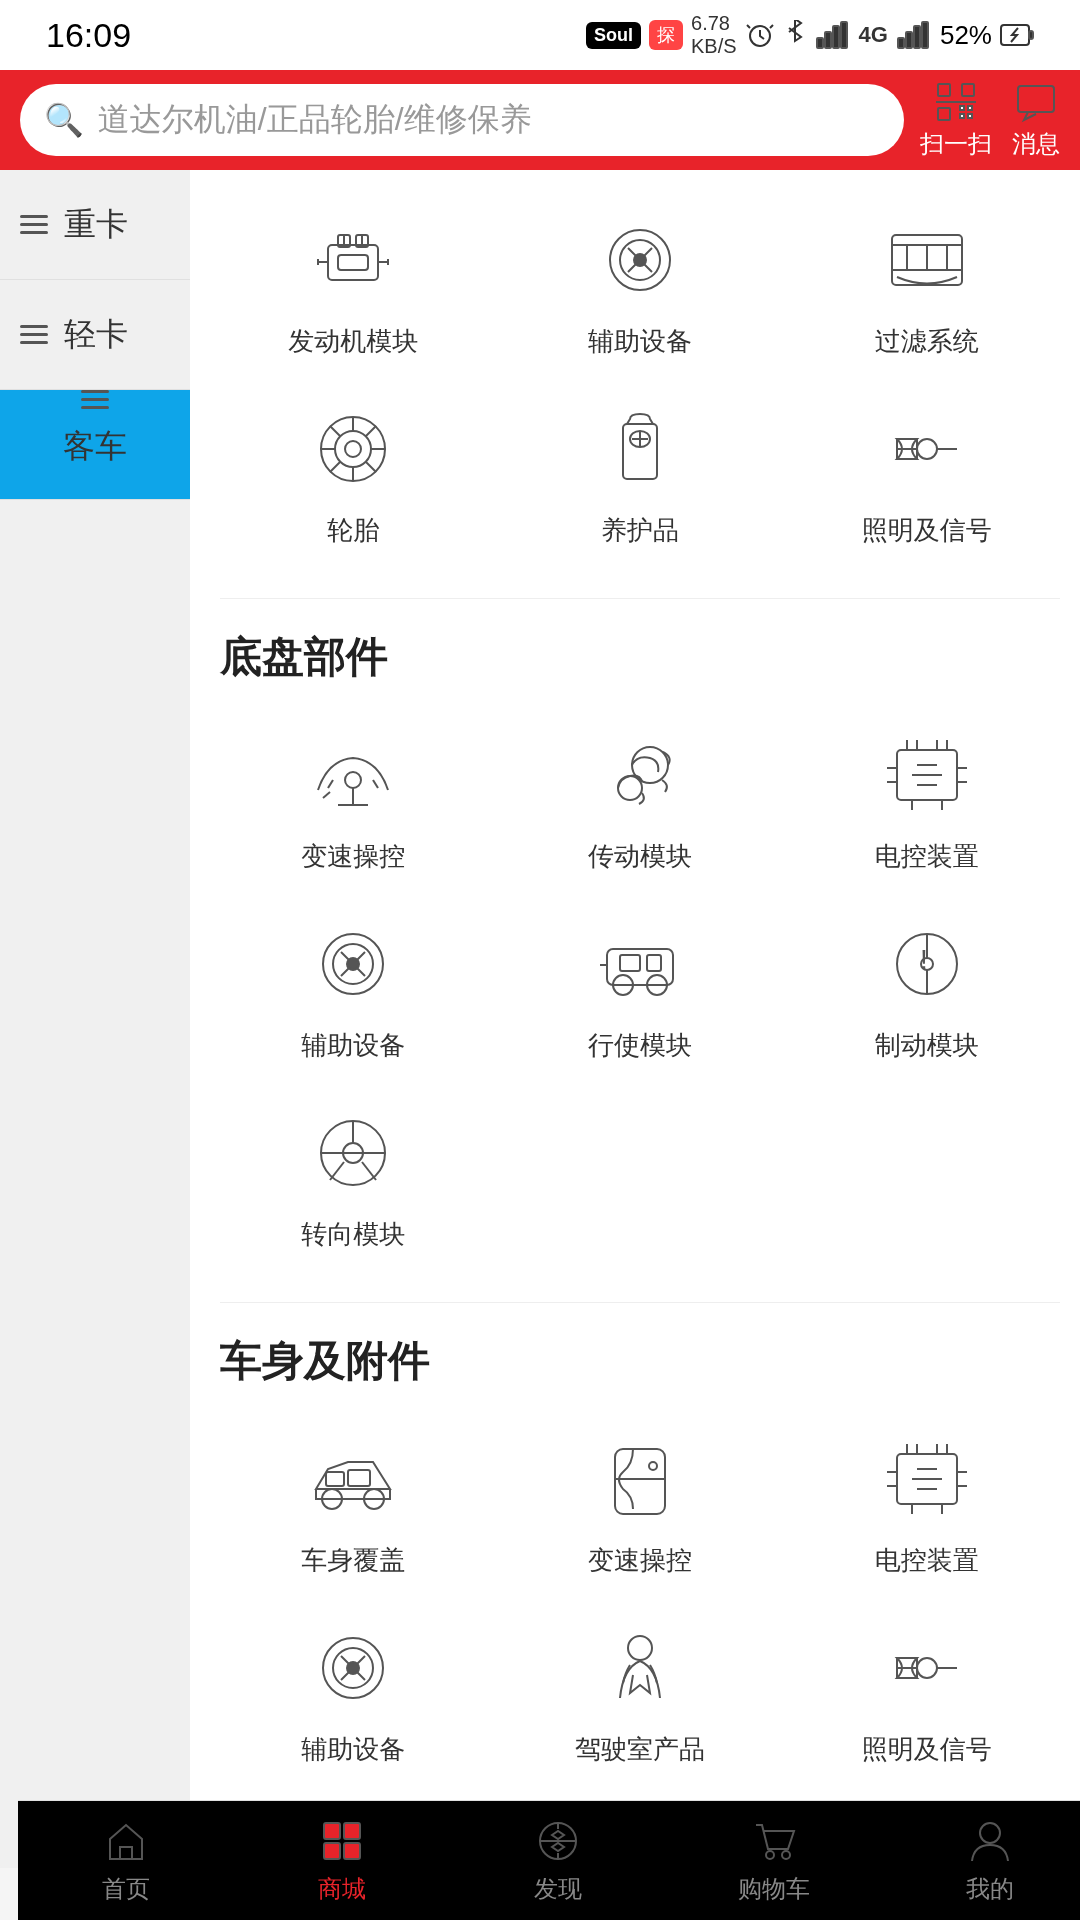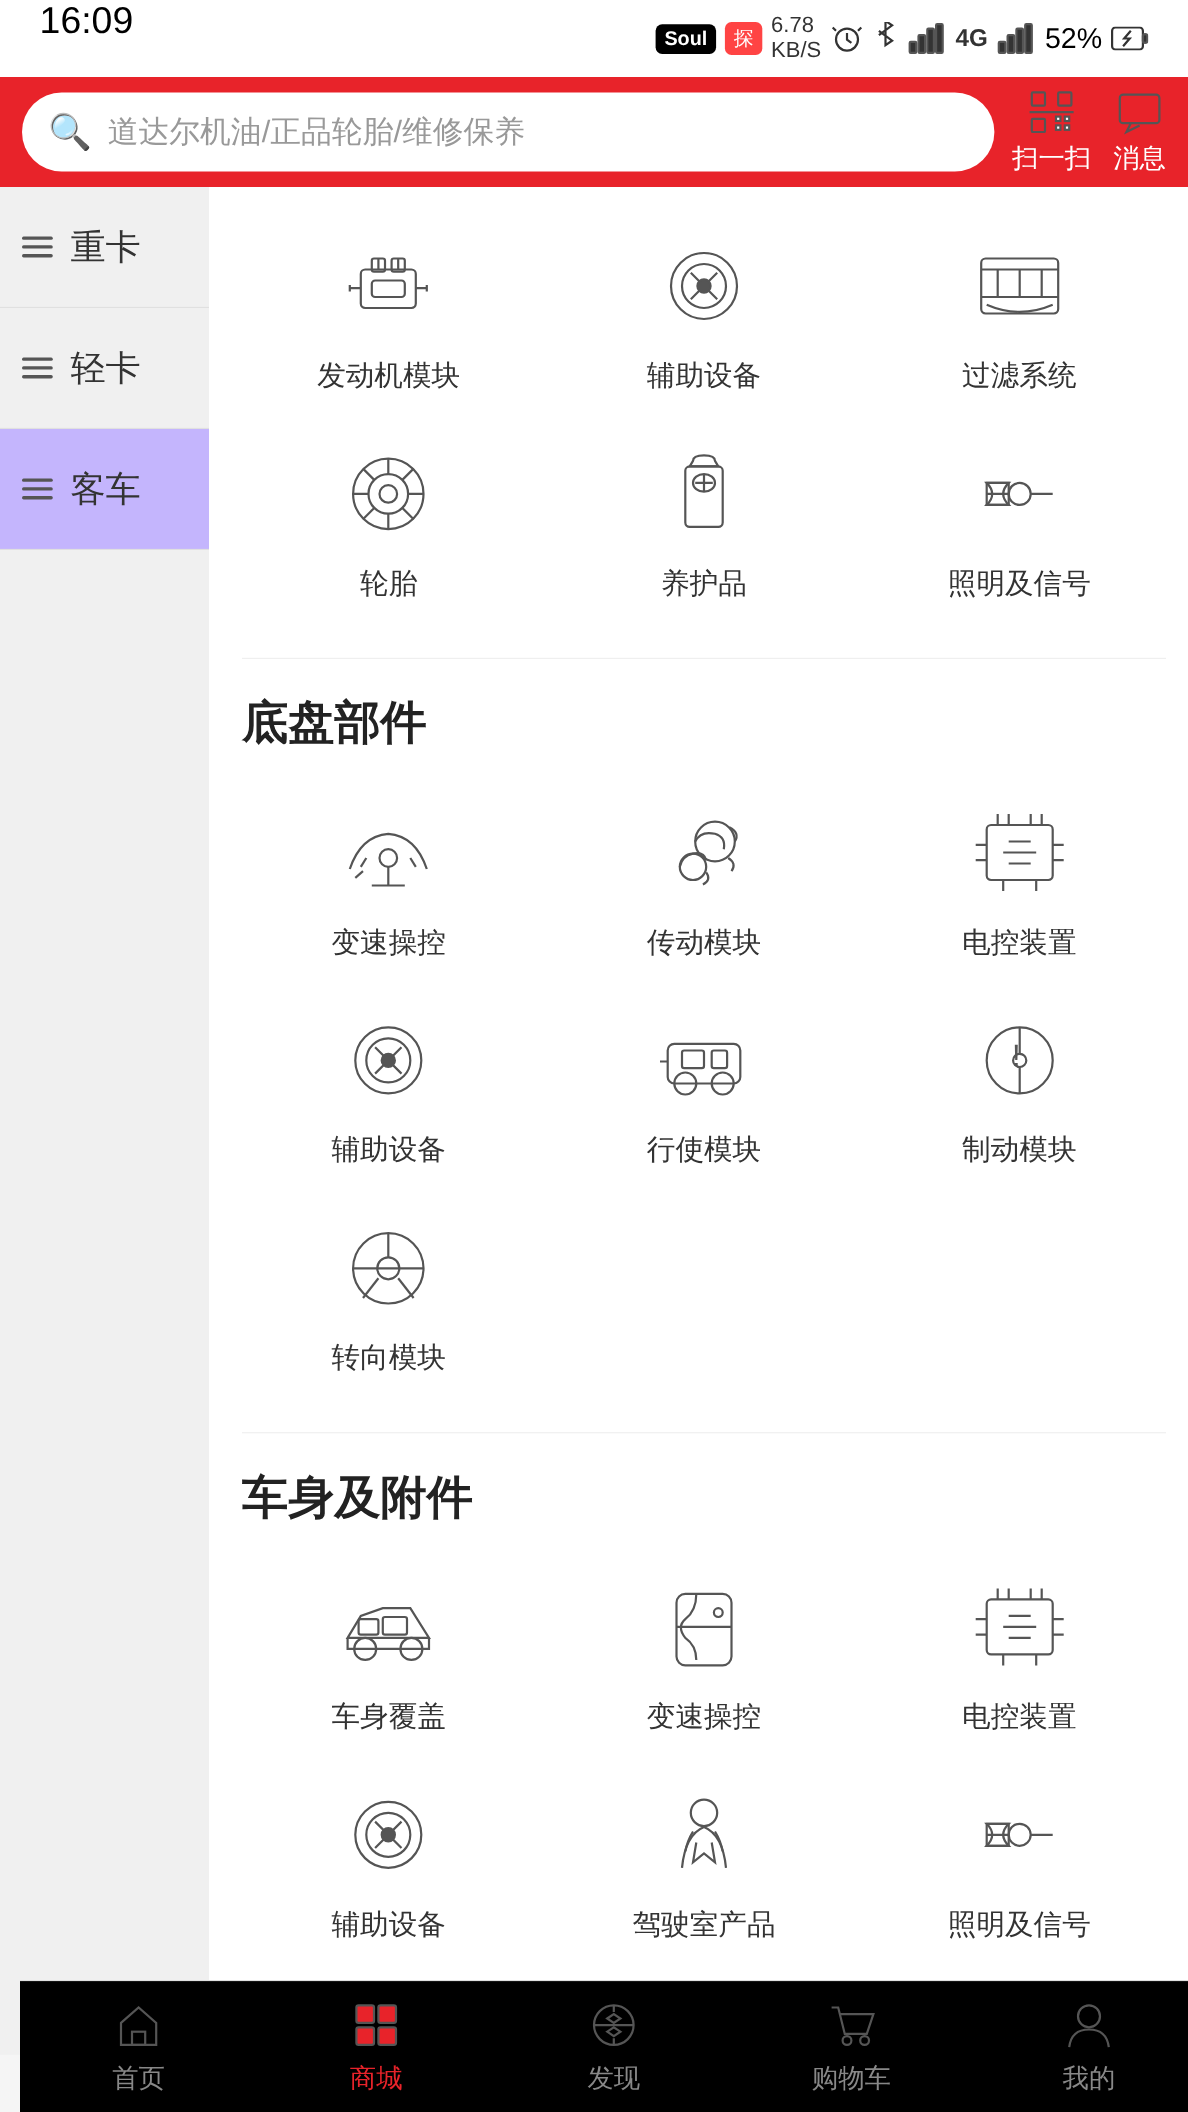--- a/index.html
+++ b/index.html
@@ -11,22 +11,23 @@
       background: #f5f5f5;
       overflow-x: hidden;
     }
 
     
     .status-bar {
       width: 100%;
       height: 70px;
       background: #fff;
       display: flex;
+      align-items: center;
       justify-content: space-between;
-      padding: 0 36px;
+      padding: 0 46px;
       font-size: 26px;
     }
     .status-time {
       font-size: 34px;
       font-weight: 500;
     }
     .status-icons {
       display: flex;
       align-items: center;
       gap: 8px;
@@ -70,21 +71,21 @@
       display: flex;
       align-items: center;
       padding: 0 24px;
       gap: 14px;
     }
     .search-icon-inner {
       font-size: 32px;
       color: #999;
     }
     .search-placeholder {
-      font-size: 28px;
+      font-size: 32px;
       color: #999;
     }
     .search-actions {
       display: flex;
       gap: 20px;
     }
     .search-action-btn {
       display: flex;
       flex-direction: column;
       align-items: center;
@@ -112,21 +113,22 @@
       align-items: center;
       padding: 0 20px;
       gap: 16px;
       border-bottom: 1px solid #e0e0e0;
       background: #f0f0f0;
       cursor: pointer;
       font-size: 32px;
       color: #333;
     }
     .sidebar-item.active {
-      background: #c4b5fd;
+      background: #0ea5e9;
+      flex-direction: column;
     }
     .menu-icon {
       display: flex;
       flex-direction: column;
       gap: 5px;
     }
     .menu-line {
       width: 28px;
       height: 3px;
       background: #555;

